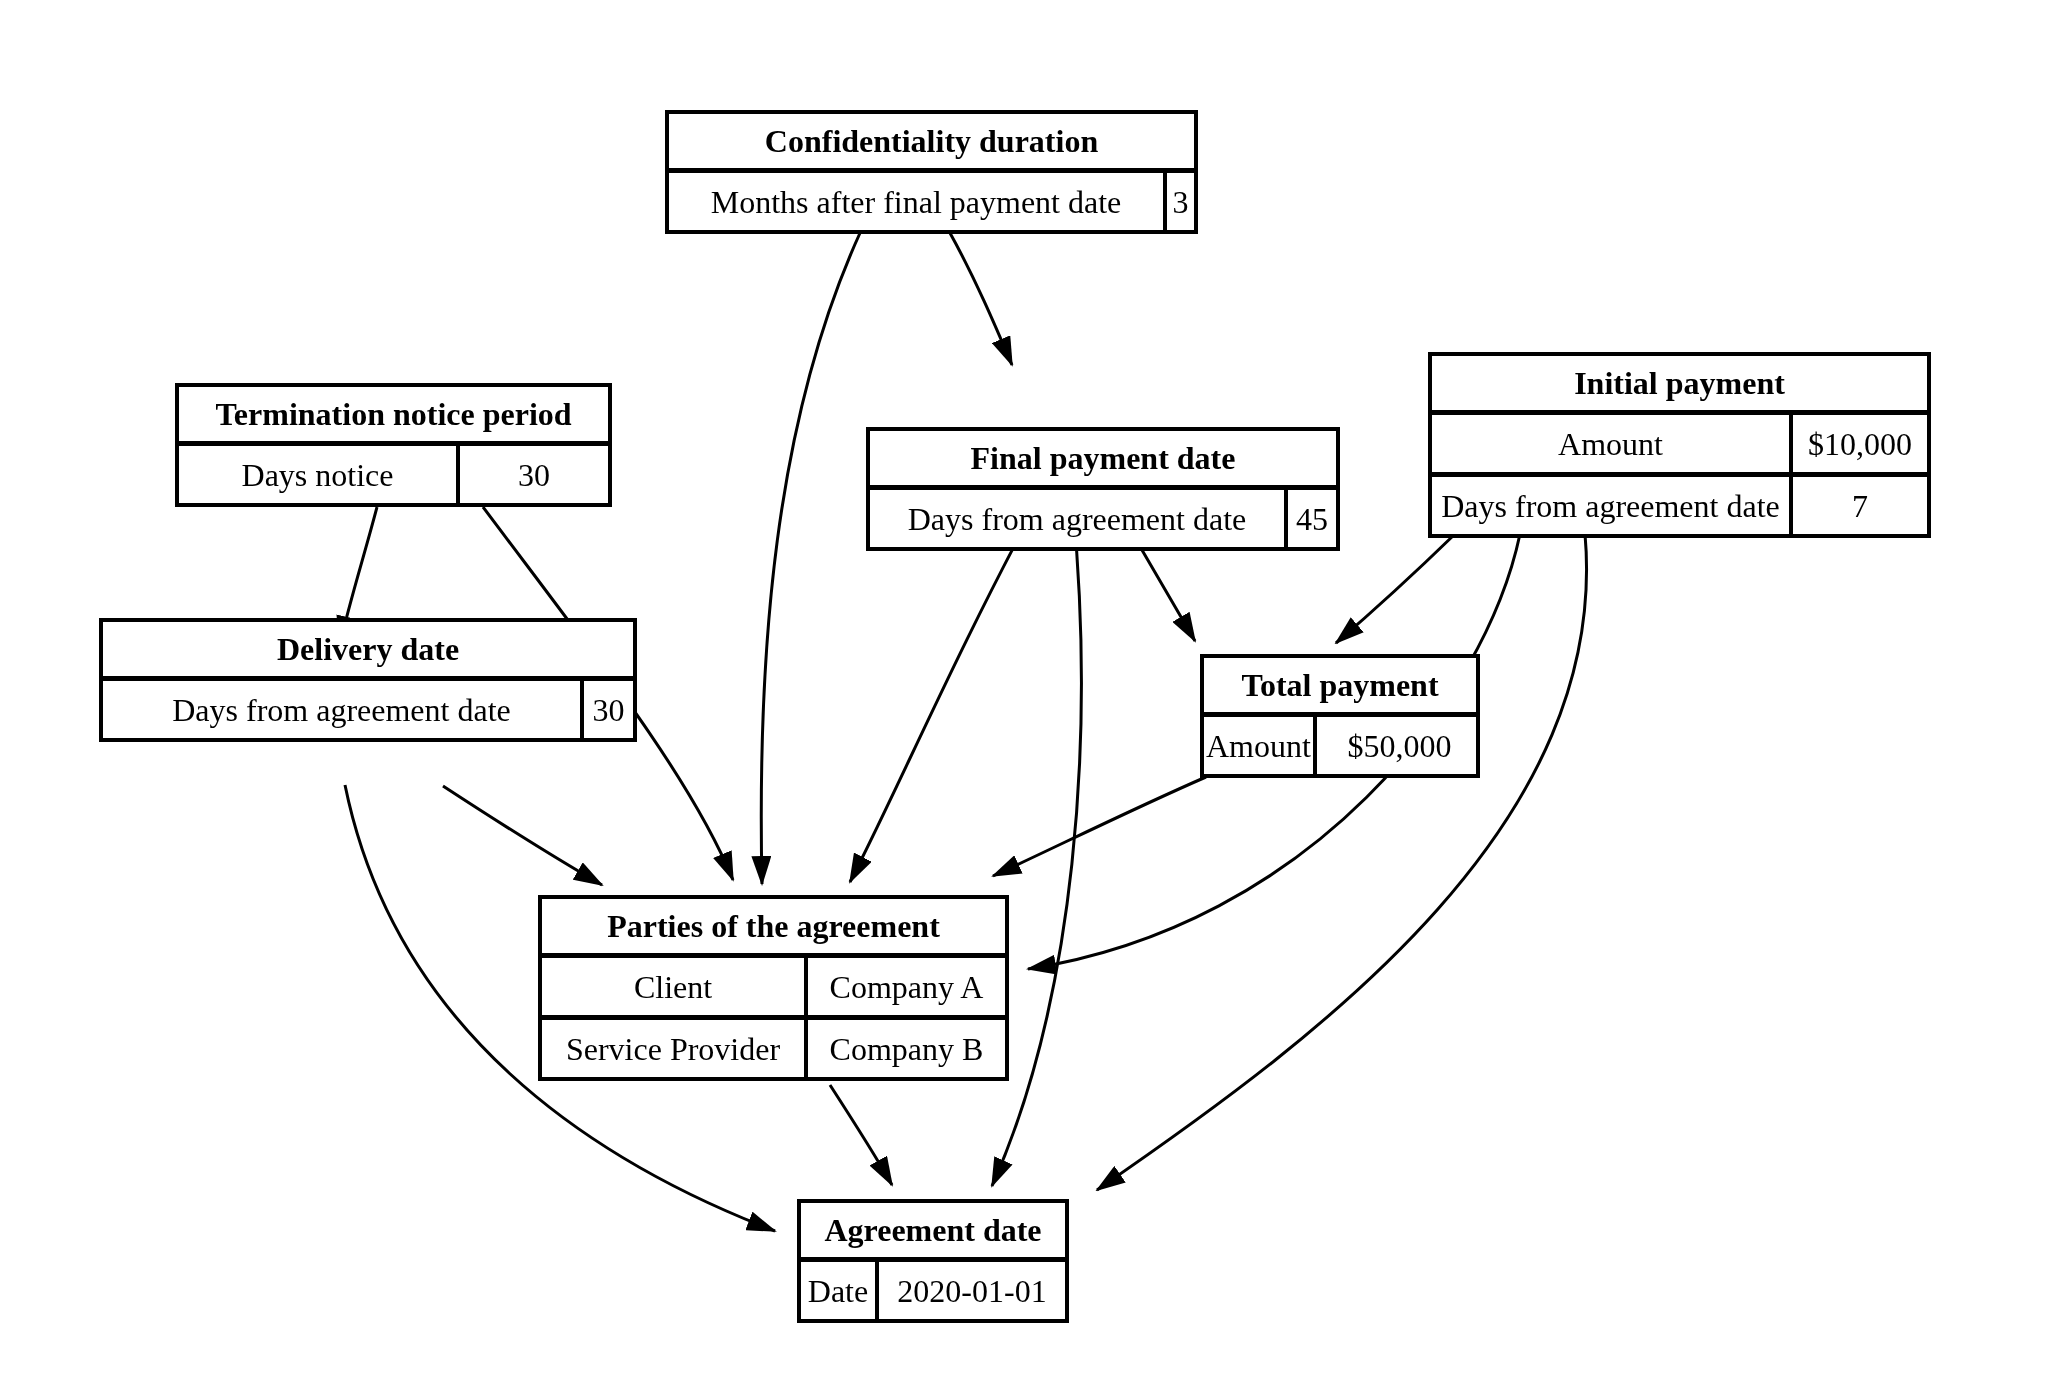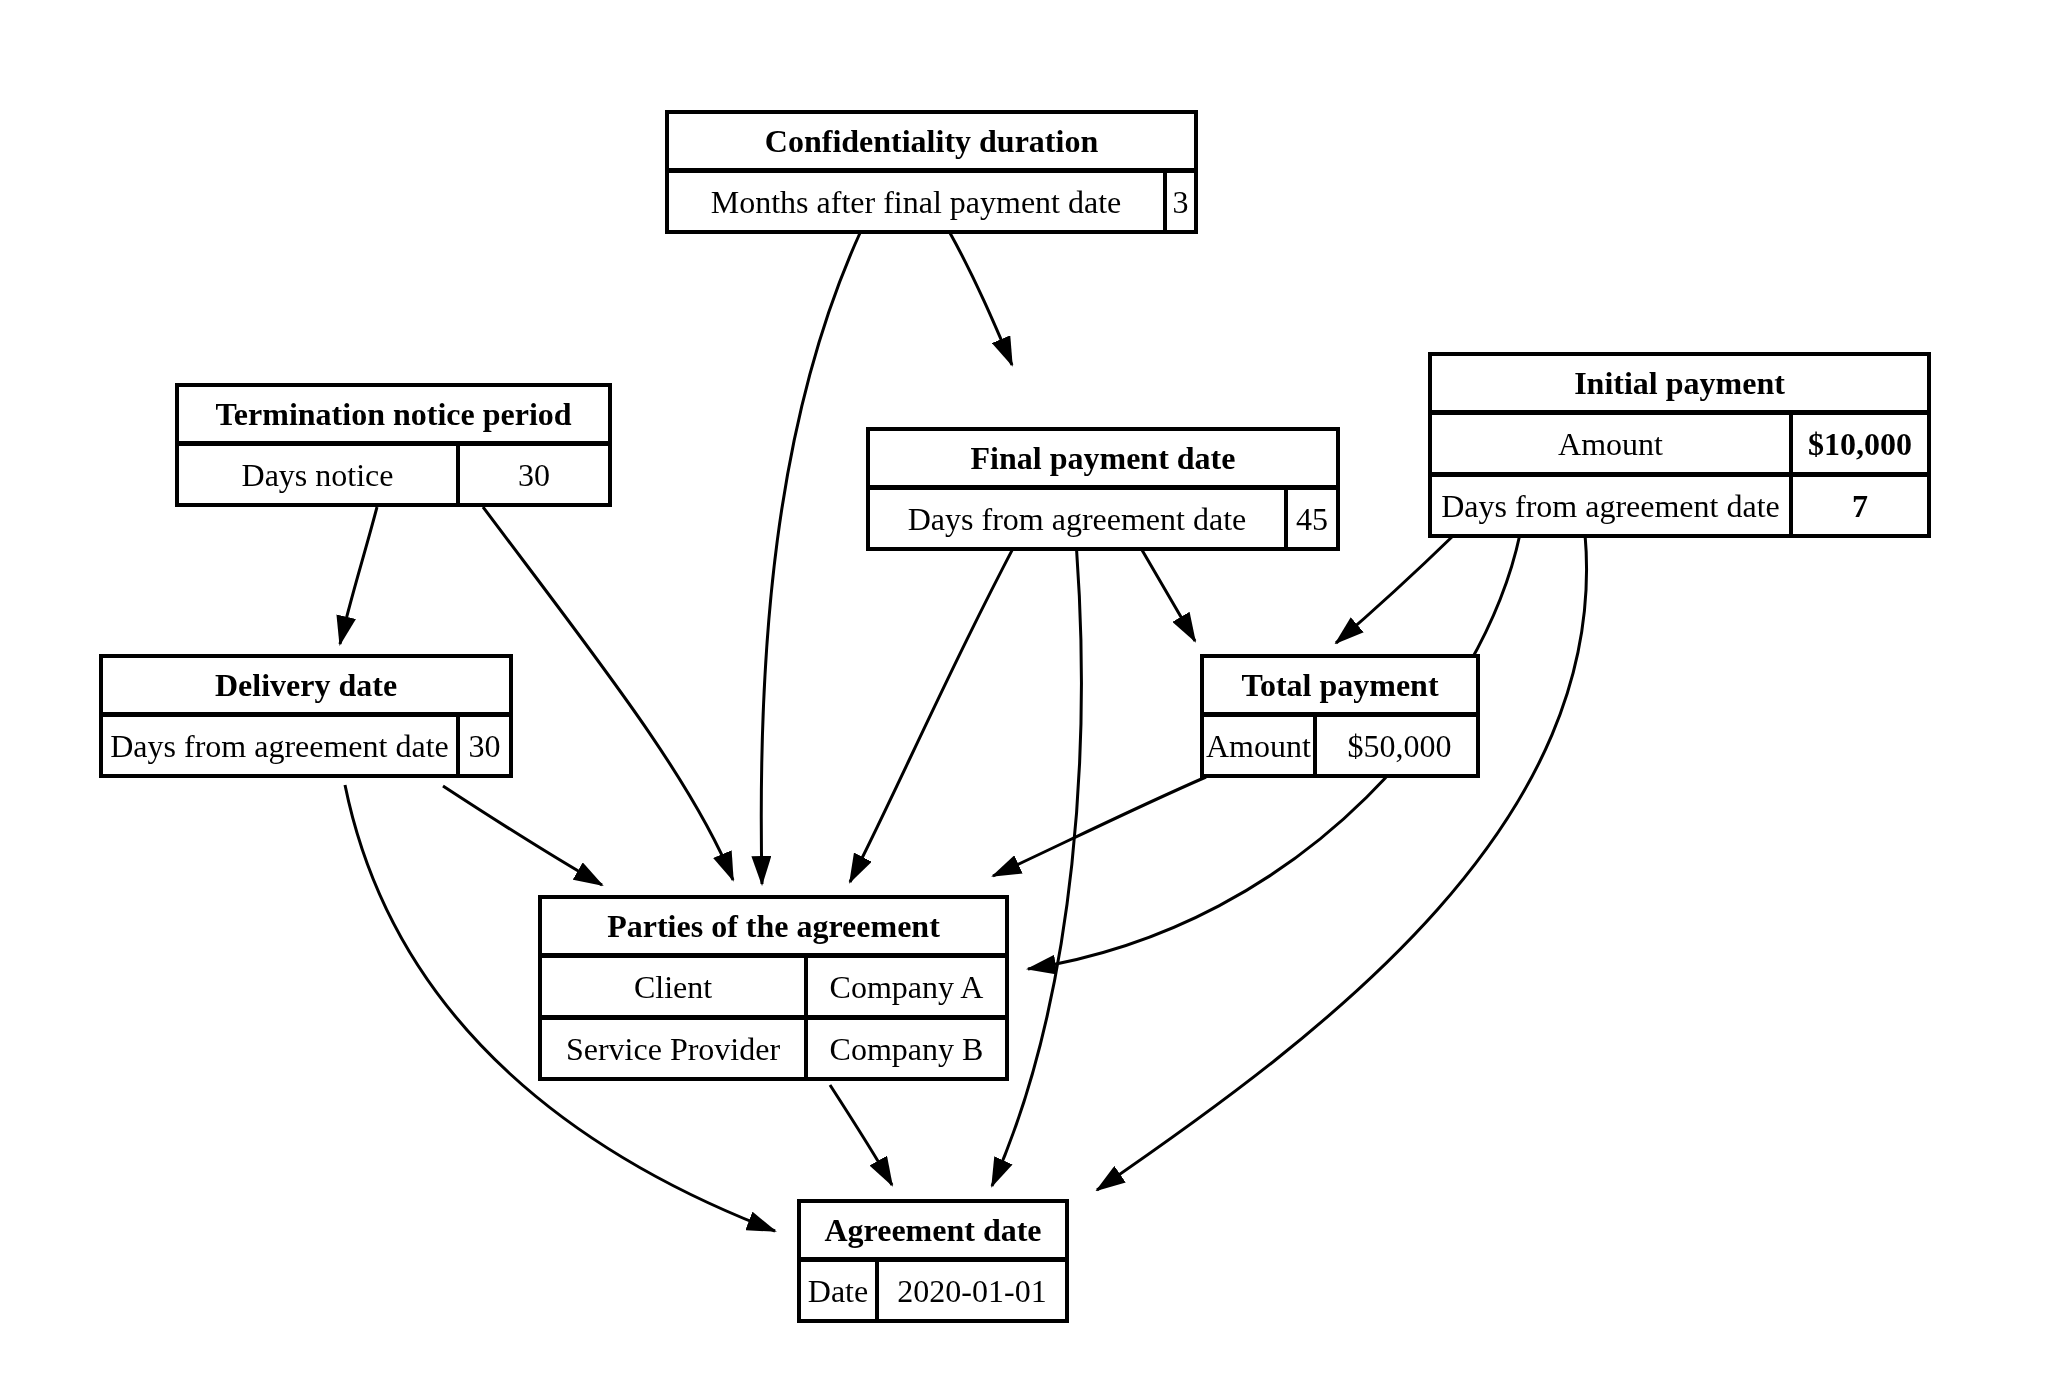--- a/index.html
+++ b/index.html
@@ -40,22 +40,22 @@
   .cell-label{flex:1;padding:0 2px;}
   .cell-value{border-left:4px solid #000;flex:0 0 auto;}
   
   #node-confidentiality{left:665px;top:110px;width:533px;}
   #node-confidentiality .cell-value{width:31px;}
   #node-termination{left:175px;top:383px;width:437px;}
   #node-termination .cell-value{width:152px;}
   #node-final-payment{left:866px;top:383px;width:474px;margin-top:44px;}
   #node-final-payment .cell-value{width:52px;}
   #node-initial-payment{left:1428px;top:352px;width:503px;}
-  #node-initial-payment .cell-value{width:138px;font-weight:bold;}
-  #node-delivery{left:99px;top:654px;width:414px;}
+  #node-initial-payment .cell-value{width:138px;}
+  #node-delivery{left:99px;top:618px;width:538px;}
   #node-delivery .cell-value{width:53px;}
   #node-total-payment{left:1200px;top:654px;width:280px;}
   #node-total-payment .cell-value{width:169px;}
   #node-parties{left:538px;top:895px;width:471px;}
   #node-parties .cell-value{width:201px;}
   #node-agreement{left:797px;top:1199px;width:272px;}
   #node-agreement .cell-value{width:190px;}
 </style>
 </head>
 <body>

